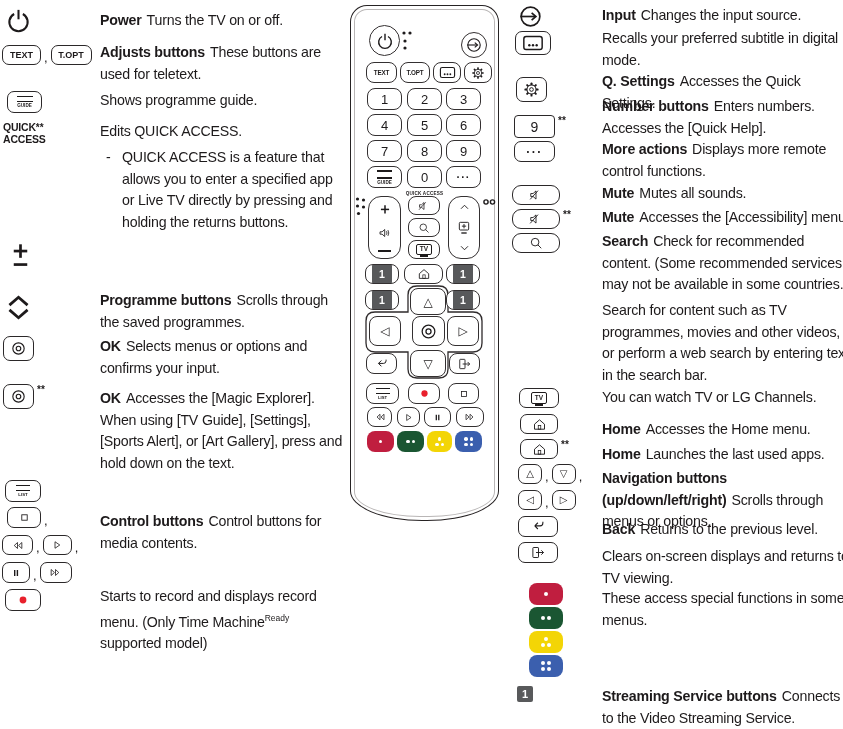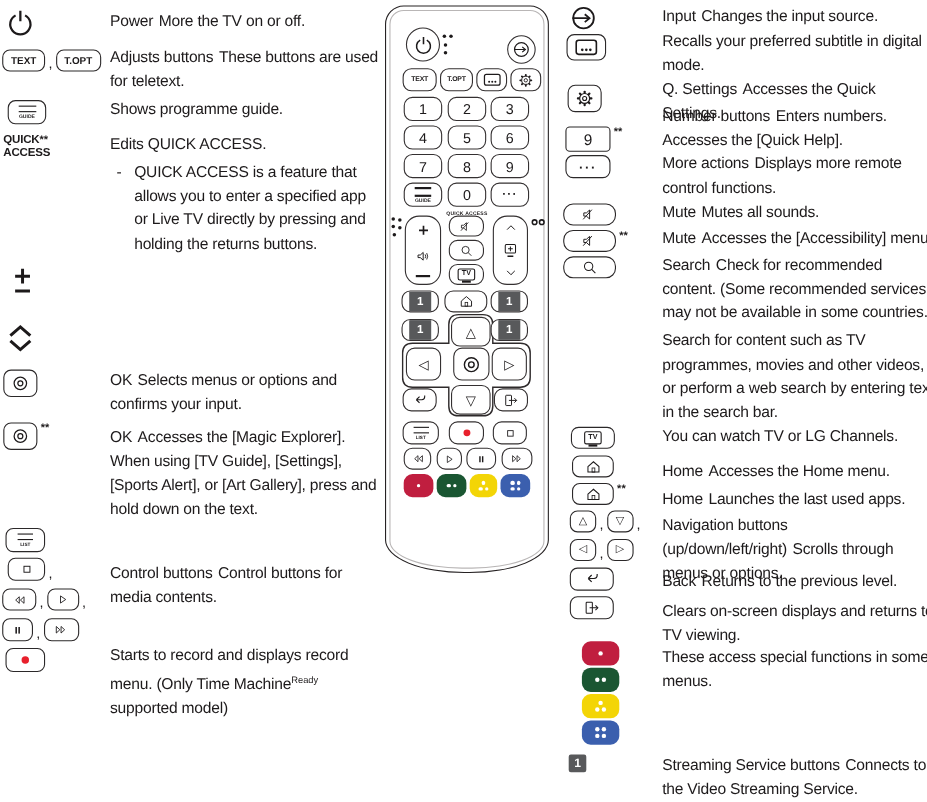--- a/index.html
+++ b/index.html
@@ -2,21 +2,21 @@
 <html><head>
 <meta charset="utf-8">
 <style>
   html,body{margin:0;padding:0;background:#fff;}
   #page{position:relative;width:843px;height:729px;background:#fff;overflow:hidden;
         font-family:"Liberation Sans",sans-serif;color:#1d1a1b;}
   svg{display:block;}
   .abs{position:absolute;}
   
   .entry{position:absolute;font-size:14.2px;line-height:21.5px;letter-spacing:-0.2px;}
-  .entry .term{font-weight:normal;}
+  .entry .term{font-weight:bold;}
   .entry .term:empty{display:none;}
   .entry .term{margin-right:5px;}
   .mid{left:100px;width:248px;}
   .rgt{left:602px;width:250px;}
   .dashentry{padding-left:22px;width:226px;}
   .dash{position:absolute;left:6px;top:0;}
   sup.sm{font-size:8.5px;vertical-align:super;letter-spacing:0;}
   .stars{font-size:10px;font-weight:bold;vertical-align:top;letter-spacing:0;}
   
   .kbtn{display:flex;align-items:center;justify-content:center;border:1.4px solid #2b2829;
@@ -260,25 +260,26 @@
         </svg>
     </span>
   </div>
 
   <div class="kbtn" style="left:5px;top:589px;width:36px;height:22px">
     <svg width="14" height="14" viewBox="0 0 24 24">
         <use href="#recic"></use>
       </svg>
   </div>
 
-  <div class="entry mid" style="top:10px"><b class="term">Power</b><span>More the TV on or off.</span></div>
+  <div class="entry mid" style="top:10px"><b class="term">Power</b><span>Turns the TV on or off.</span></div>
   <div class="entry mid" style="top:42px"><b class="term">Adjusts buttons</b><span>These buttons are used for teletext.</span></div>
   <div class="entry mid" style="top:90px"><span>Shows programme guide.</span></div>
   <div class="entry mid" style="top:121px"><span>Edits QUICK ACCESS.</span></div>
   <div class="entry mid dashentry" style="top:147px"><span class="dash">-</span><span>QUICK ACCESS is a feature that allows you to enter a specified app or Live TV directly by pressing and holding the returns buttons.</span></div>
+  <div class="entry mid" style="top:290px"><b class="term">Programme buttons</b><span>Scrolls through the saved programmes.</span></div>
   <div class="entry mid" style="top:388px"><b class="term">OK</b><span>Accesses the [Magic Explorer]. When using [TV Guide], [Settings], [Sports Alert], or [Art Gallery], press and hold down on the text.</span></div>
   <div class="entry mid" style="top:336px"><b class="term">OK</b><span>Selects menus or options and confirms your input.</span></div>
   <div class="entry mid" style="top:511px"><b class="term">Control buttons</b><span>Control buttons for media contents.</span></div>
   <div class="entry mid" style="top:586px"><span>Starts to record and displays record menu. (Only Time Machine</span><sup class="sm">Ready</sup><span> supported model)</span></div>
 
   <div id="remote">
     <div class="rbtn circ" style="left:18px;top:19px;width:31px;height:31px">
       <svg width="20" height="20" viewBox="0 0 24 24">
           <use href="#pwric"></use>
         </svg>

